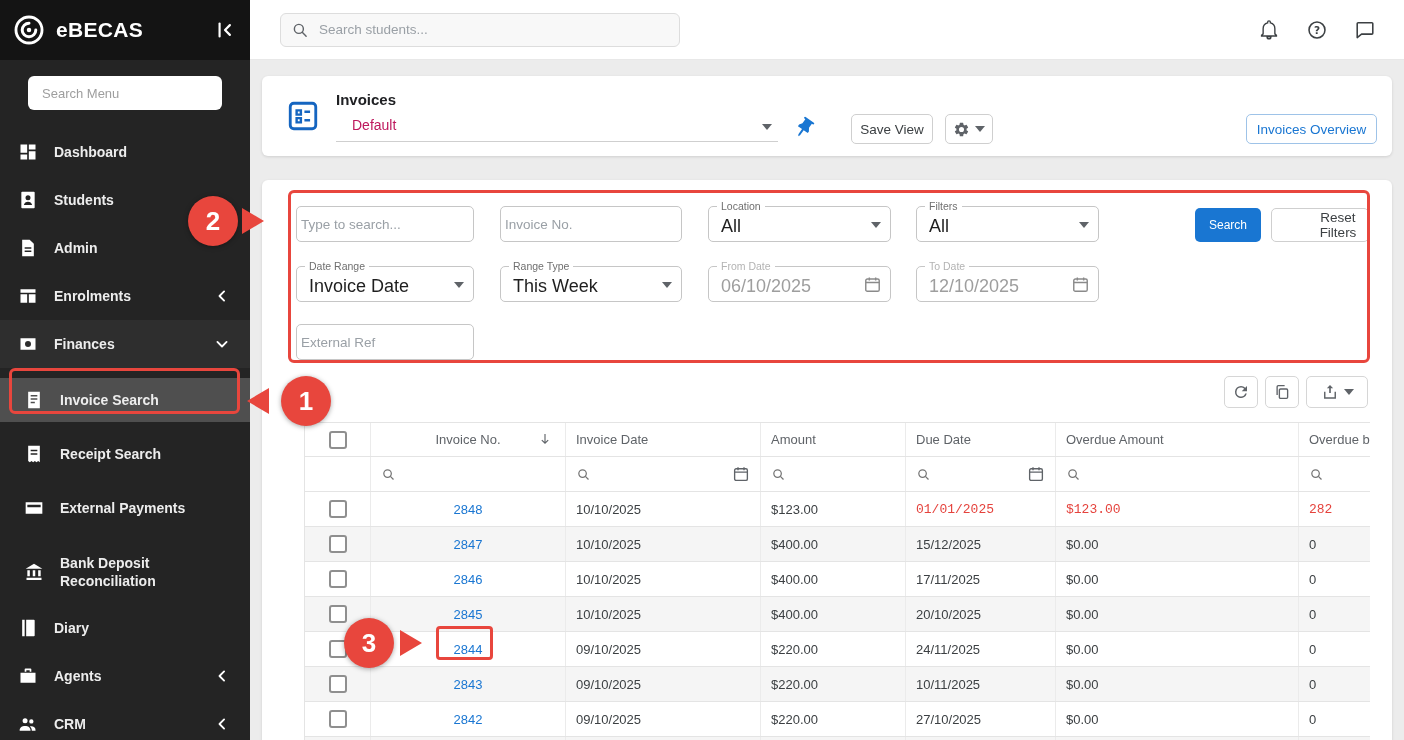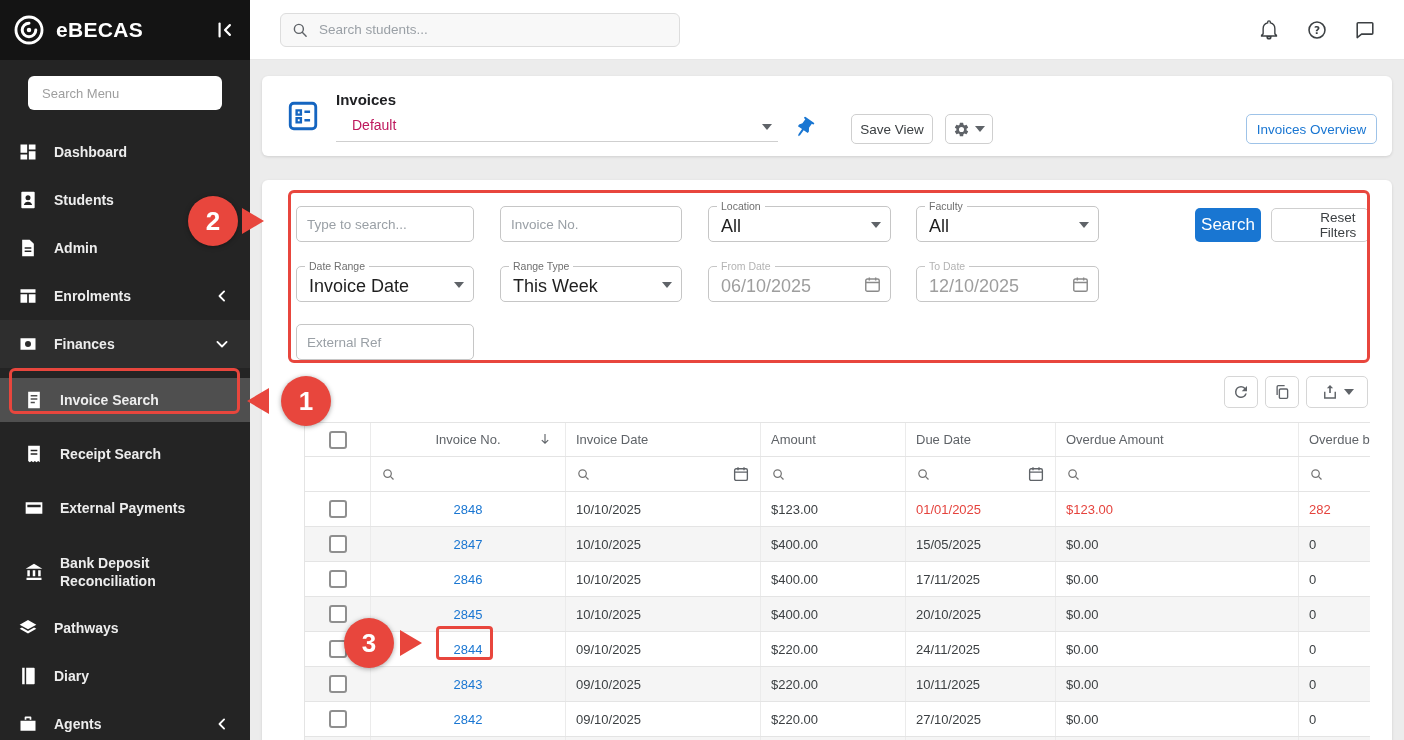--- a/index.html
+++ b/index.html
@@ -50,51 +50,51 @@
 .caret{width:0;height:0;border-left:5px solid transparent;border-right:5px solid transparent;border-top:6px solid #5f6368;display:inline-block;}
 .vc-select .caret{position:absolute;right:6px;top:10px;}
 .pin{position:absolute;left:530px;top:40px;width:24px;height:24px;transform:rotate(35deg);color:var(--accent);cursor:pointer;}
 .btn{position:absolute;height:30px;border-radius:5px;font-size:13.5px;cursor:pointer;}
 .btn.outline{background:#fff;border:1px solid #cfcfcf;color:#3c4043;}
 .btn.blue-outline{background:#fff;border:1px solid #9ec3e8;color:var(--accent);}
 .gear-btn{display:flex;align-items:center;justify-content:center;gap:5px;}
 .gear-glyph{width:17px;height:17px;color:#5f6368;}
 
 
-.f-input{position:absolute;height:36px;border:1px solid #c6c6c6;border-radius:5px;background:#fff;font-size:13.5px;color:#333;padding:0 10px;outline:none;}
+.f-input{position:absolute;height:36px;border:1px solid #c6c6c6;border-radius:5px;background:#fff;font-size:13.5px;color:#333;padding:0 4px;outline:none;}
 .f-input::placeholder{color:#9aa0a6;}
 .f-select{position:absolute;height:36px;border:1px solid #c6c6c6;border-radius:5px;background:#fff;cursor:pointer;padding-left:32px;}
 .f-select .fl{position:absolute;left:8px;top:-7px;background:#fff;padding:0 4px;font-size:10.5px;color:#6f6f6f;line-height:1.2;}
 .f-select .val{position:absolute;left:12px;top:9px;font-size:18px;color:#1f1f1f;}
 .f-select .caret{position:absolute;right:9px;top:15px;}
 .f-select .cal{position:absolute;right:8px;top:8px;width:19px;height:19px;color:#8a8a8a;}
 .f-select.disabled .fl{color:#b3b3b3;}
 .f-select.disabled .val{color:#9e9e9e;}
-.btn-primary{position:absolute;height:34px;background:var(--accent);color:#fff;border:none;border-radius:5px;font-size:17px;cursor:pointer;}
+.btn-primary{position:absolute;height:34px;background:var(--accent);color:#fff;border:none;border-radius:5px;font-size:12px;cursor:pointer;}
 .btn-reset{position:absolute;height:34px;background:#fff;color:#3c4043;border:1px solid #cfcfcf;border-radius:5px;font-size:13.5px;cursor:pointer;padding-left:36px;}
 
 
 .tool-btn{position:absolute;height:32px;border:1px solid #d6d6d6;background:#fff;border-radius:5px;display:flex;align-items:center;justify-content:center;gap:5px;cursor:pointer;color:#5f6368;}
 .tool-btn .icon{width:18px;height:18px;}
 
 
 .table-wrap{position:absolute;left:42px;top:242px;width:1066px;height:356px;overflow:hidden;}
 .tbl{width:1194px;border-left:1px solid #e4e4e4;border-top:1px solid #e4e4e4;}
 .tr{display:grid;grid-template-columns:66px 195px 195px 145px 150px 243px 200px;border-bottom:1px solid #e4e4e4;background:#fff;}
 .tr.alt{background:#f5f5f5;}
 .th,.td{border-right:1px solid #ebebeb;display:flex;align-items:center;padding:0 10px;font-size:13px;color:#3c4043;height:34px;position:relative;overflow:hidden;white-space:nowrap;}
 .th{height:33px;color:#5f6368;}
 .td.filtercell,.th{background:transparent;}
 .center{justify-content:center;}
 .sort{position:absolute;right:12px;top:8px;width:16px;height:16px;cursor:pointer;}
 .mag{width:15px;height:15px;color:#757575;}
 .cal-f{width:18px;height:18px;color:#5f6368;margin-left:auto;cursor:pointer;}
 .cb{width:18px;height:18px;border:2px solid #8f8f8f;border-radius:3px;background:#fff;margin:0 auto;cursor:pointer;}
 .inv-link{color:var(--accent);cursor:pointer;}
-.red{color:var(--overdue);}
+.red{color:var(--overdue);font-family:Liberation Mono, monospace;}
 
 
 .ann{position:absolute;z-index:60;}
 .ann-circle{width:50px;height:50px;border-radius:50%;background:var(--ann-red);color:#fff;display:flex;align-items:center;justify-content:center;font-size:26px;font-weight:bold;box-shadow:0 1px 5px rgba(0,0,0,.35);}
 .ann-box{border:3px solid var(--ann-red);border-radius:6px;}
 .arrow-left{width:0;height:0;border:13px solid transparent;border-right:22px solid var(--ann-red);border-left:0;}
 .arrow-right{width:0;height:0;border:13px solid transparent;border-left:22px solid var(--ann-red);border-right:0;}
 </style>
 </head>
 <body>
@@ -194,28 +194,20 @@
         </span>
         <span class="nav-label">External Payments</span>
       </div>
       <div class="nav-item sub tall">
         <span class="icon">
           <svg viewBox="0 0 24 24" fill="#fff">
             <path d="M12 2 2 8h20zM4 10h3v7H4zm6.5 0h3v7h-3zm6.5 0h3v7h-3zM3 19h18v2.5H3z"></path>
           </svg>
         </span>
         <span class="nav-label">Bank Deposit Reconciliation</span>
-      </div>
-      <div class="nav-item">
-        <span class="icon">
-          <svg viewBox="0 0 24 24" fill="#fff">
-            <path d="M12 2.5 22 8l-10 5.5L2 8zM4.7 11.5 12 15.5l7.3-4 2.7 1.5-10 5.5L2 13z"></path>
-          </svg>
-        </span>
-        <span class="nav-label">Pathways</span>
       </div>
       <div class="nav-item">
         <span class="icon">
           <svg viewBox="0 0 24 24" fill="#fff">
             <path fill-rule="evenodd" d="M5 2h14a1 1 0 0 1 1 1v18a1 1 0 0 1-1 1H5zm3 0v20h1.8V2z"></path>
           </svg>
         </span>
         <span class="nav-label">Diary</span>
       </div>
       <div class="nav-item">
@@ -316,21 +308,21 @@
 <div class="main-card">
 
   <input class="f-input" style="left: 34px; top: 26px; width: 178px;" placeholder="Type to search...">
   <input class="f-input" style="left: 238px; top: 26px; width: 182px;" placeholder="Invoice No.">
   <div class="f-select" style="left:446px;top:26px;width:183px">
     <span class="fl">Location</span>
     <span class="val">All</span>
     <span class="caret"></span>
   </div>
   <div class="f-select" style="left:654px;top:26px;width:183px">
-    <span class="fl">Faculty</span>
+    <span class="fl">Filters</span>
     <span class="val">All</span>
     <span class="caret"></span>
   </div>
   <button class="btn-primary" style="left:933px;top:28px;width:66px">Search</button>
   <button class="btn-reset" style="left:1009px;top:28px;width:98px">Reset Filters</button>
 
   <div class="f-select" style="left:34px;top:86px;width:178px">
     <span class="fl">Date Range</span>
     <span class="val">Invoice Date</span>
     <span class="caret"></span>
@@ -497,21 +489,21 @@
           </div>
           <div class="tr alt">
             <div class="td">
               <span class="cb"></span>
             </div>
             <div class="td center">
               <span class="inv-link">2847</span>
             </div>
             <div class="td">10/10/2025</div>
             <div class="td">$400.00</div>
-            <div class="td">15/05/2025</div>
+            <div class="td">15/12/2025</div>
             <div class="td">$0.00</div>
             <div class="td">0</div>
           </div>
           <div class="tr">
             <div class="td">
               <span class="cb"></span>
             </div>
             <div class="td center">
               <span class="inv-link">2846</span>
             </div>

